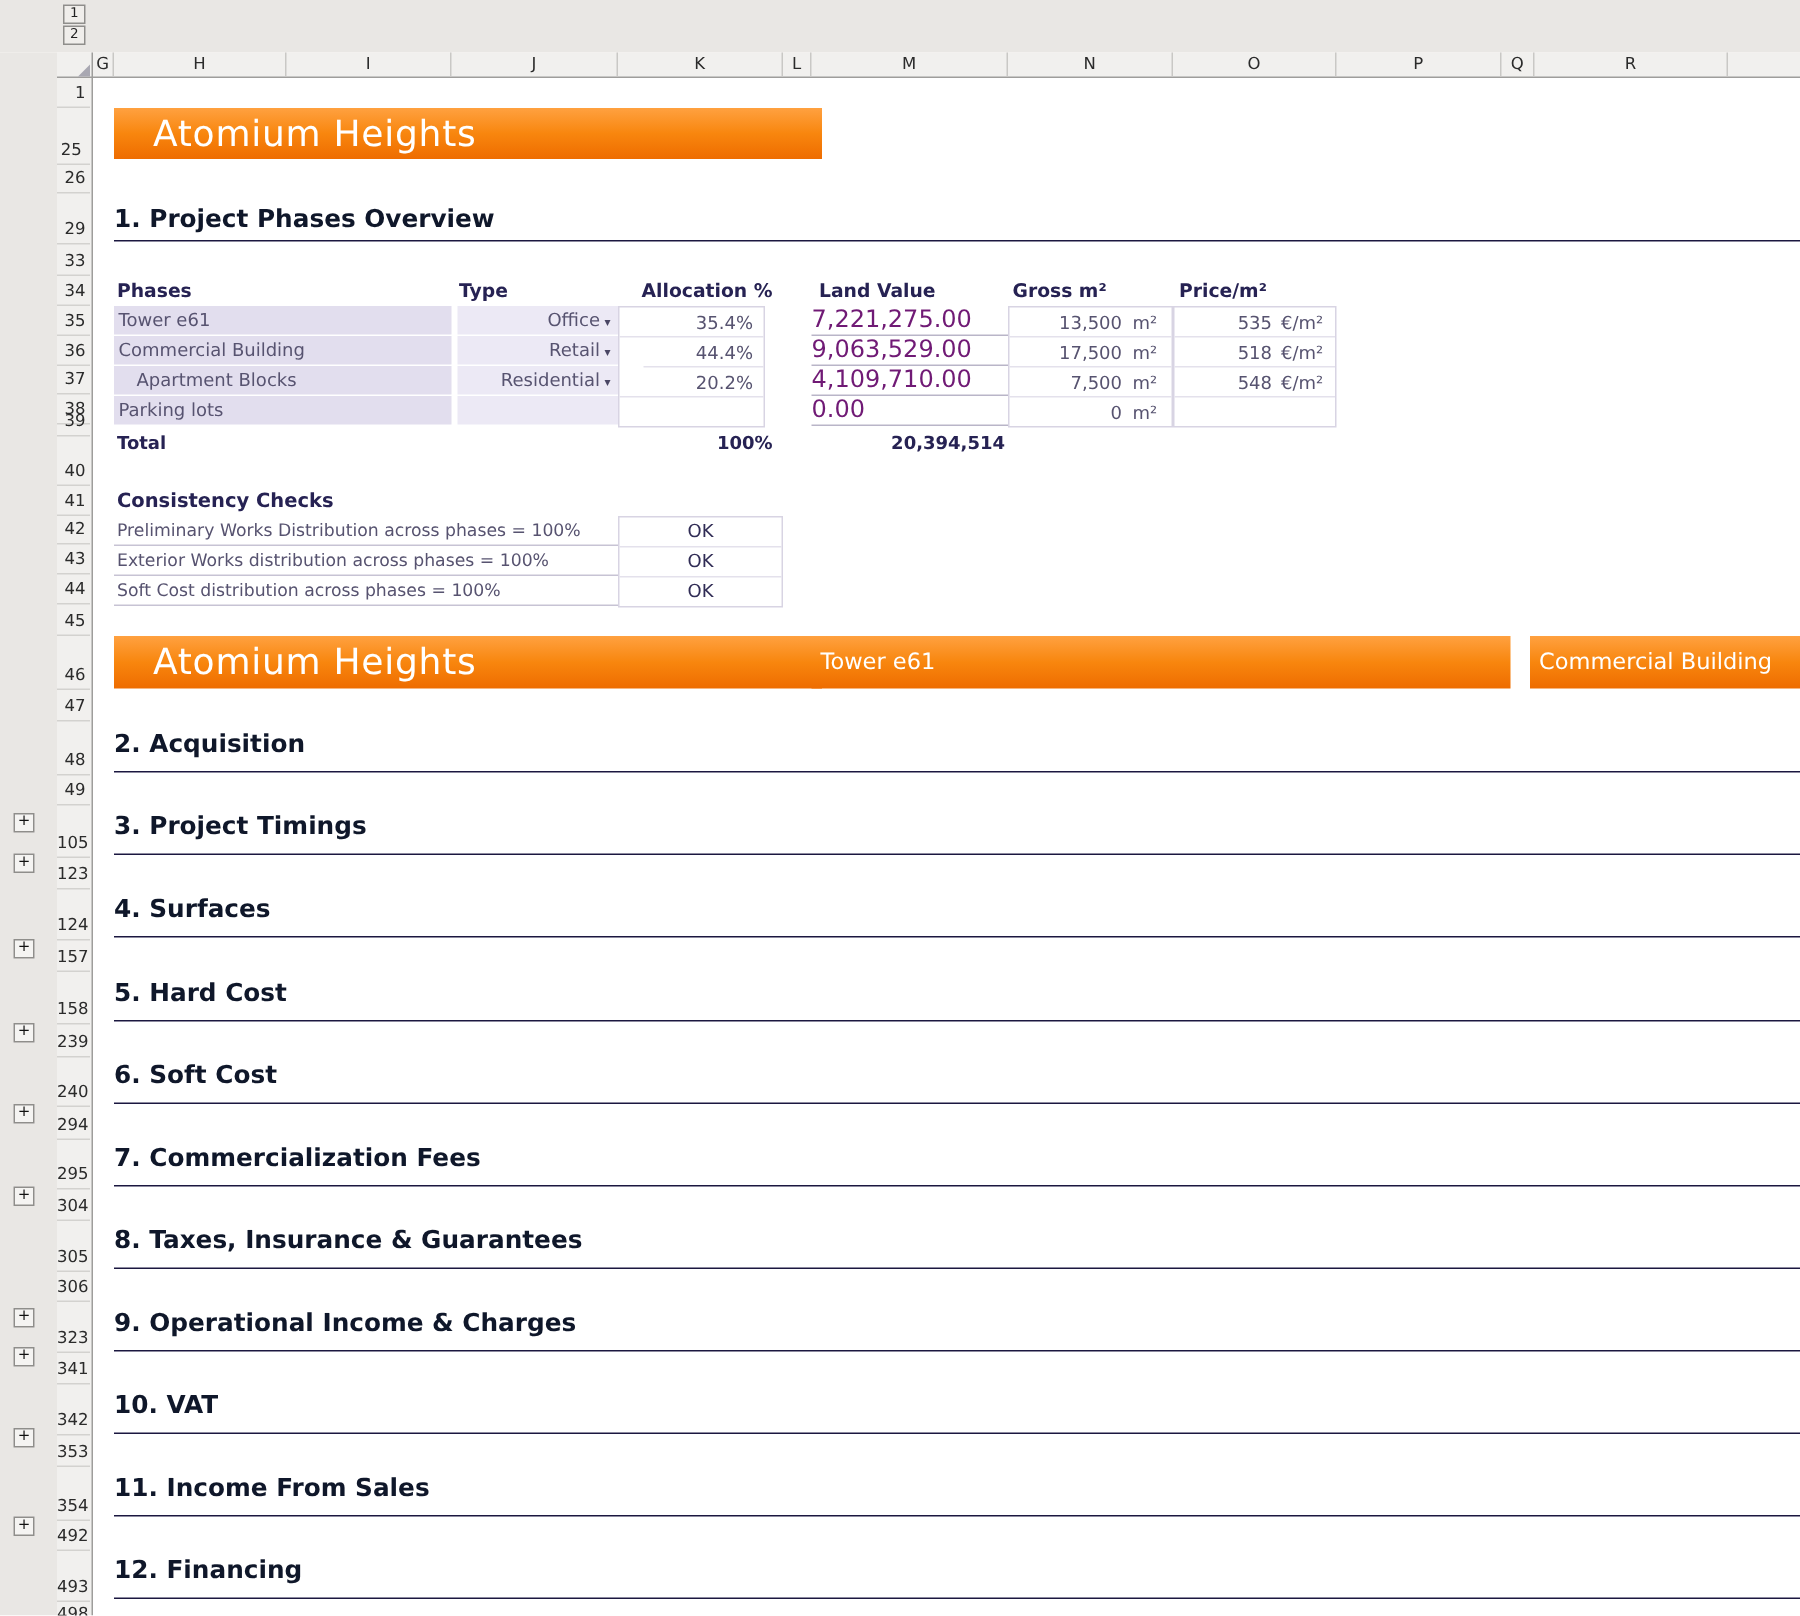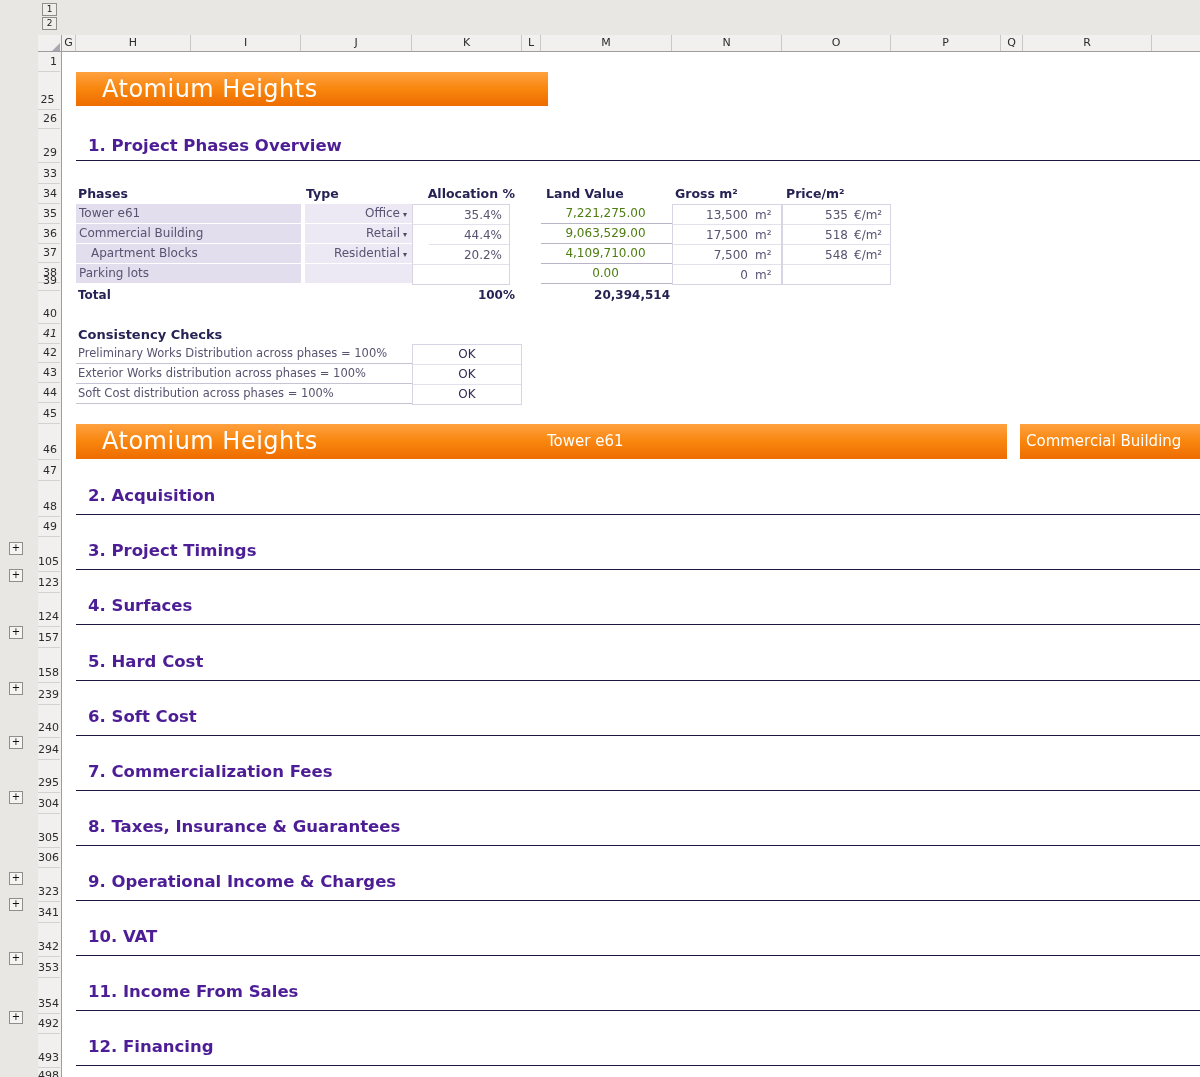--- a/index.html
+++ b/index.html
@@ -27,38 +27,38 @@
            border:1px solid #8F8E8B;box-sizing:border-box;font-size:10px;line-height:10px;
            text-align:center;color:#111;cursor:pointer;}
   .corner-tri{position:absolute;left:52px;top:43px;width:0;height:0;
               border-left:8px solid transparent;border-bottom:8px solid #A9A8B2;}
 
   
   .banner{position:absolute;background:linear-gradient(180deg,#FFA140 0%,#F8860E 50%,#EE6C00 100%);
           color:#fff;overflow:hidden;white-space:nowrap;}
   .banner-big{font-size:24px;font-weight:normal;line-height:34px;padding-left:26px;letter-spacing:.5px;}
   .banner-tab{font-size:15px;line-height:34px;padding-left:6px;}
-  .sec-head{position:absolute;left:88px;font-size:16.5px;font-weight:bold;color:#4c1d95;
+  .sec-head{position:absolute;left:76px;font-size:16.5px;font-weight:bold;color:#0f172a;
             line-height:26px;white-space:nowrap;}
   .sec-line{position:absolute;left:76px;width:1124px;height:0;border-top:1.5px solid #1B1740;}
 
   .th{position:absolute;font-size:12.5px;font-weight:bold;color:#262253;line-height:20px;white-space:nowrap;}
   .cell-phase{position:absolute;left:76px;width:225px;height:19px;background:#E2DEEE;
               font-size:12px;color:#575370;line-height:19px;padding-left:3px;box-sizing:border-box;}
   .cell-type{position:absolute;left:305px;width:107px;height:19px;background:#ECE9F5;
              font-size:12px;color:#575370;line-height:19px;text-align:right;padding-right:5px;
              box-sizing:border-box;cursor:pointer;}
   .dd-arrow{font-size:8px;color:#4A4664;margin-left:3px;}
   .boxcol{position:absolute;border:1px solid #D8D4E3;background:#fff;box-sizing:border-box;}
   .boxrow{height:20px;line-height:18px;font-size:12px;color:#575370;box-sizing:border-box;
           display:flex;align-items:center;}
   .boxrow.sep{border-bottom:1px solid #E4E1EC;}
   .boxrow .num{flex:1;text-align:right;}
-  .landcell{position:absolute;left:541px;width:131px;height:20px;line-height:18px;font-size:12px;
-            color:#4d7c0f;text-align:center;padding-right:2px;border-bottom:1px solid #B9B5C8;
+  .landcell{position:absolute;left:541px;width:131px;height:20px;line-height:18px;font-size:16px;
+            color:#701a75;text-align:left;padding-right:2px;border-bottom:1px solid #B9B5C8;
             box-sizing:border-box;}
   .total-text{position:absolute;font-size:12px;font-weight:bold;color:#262253;line-height:20px;}
   .chk-label{position:absolute;left:76px;width:336px;height:20px;line-height:18px;font-size:11.5px;
              color:#575370;padding-left:2px;border-bottom:1px solid #C7C3D4;box-sizing:border-box;
              white-space:nowrap;}
   .chk-ok{height:20px;line-height:18px;font-size:12px;color:#302C55;text-align:center;box-sizing:border-box;}
   .chk-ok.sep{border-bottom:1px solid #E4E1EC;}
 </style>
 </head>
 <body>
@@ -109,21 +109,21 @@
       <div class="row-cell" style="top:57px;">26</div>
       <div class="row-cell" style="top:91px;">29</div>
       <div class="row-cell" style="top:112px;">33</div>
       <div class="row-cell" style="top:132px;">34</div>
       <div class="row-cell" style="top:152px;">35</div>
       <div class="row-cell" style="top:172px;">36</div>
       <div class="row-cell" style="top:191px;">37</div>
       <div class="row-cell" style="top:211px;">38</div>
       <div class="row-cell" style="top:219px;">39</div>
       <div class="row-cell" style="top:252px;">40</div>
-      <div class="row-cell" style="top:272px;font-style:italic;">41</div>
+      <div class="row-cell" style="top:272px;">41</div>
       <div class="row-cell" style="top:291px;">42</div>
       <div class="row-cell" style="top:311px;">43</div>
       <div class="row-cell" style="top:331px;">44</div>
       <div class="row-cell" style="top:352px;">45</div>
       <div class="row-cell" style="top:388px;">46</div>
       <div class="row-cell" style="top:409px;">47</div>
       <div class="row-cell" style="top:445px;">48</div>
       <div class="row-cell" style="top:465px;">49</div>
       <div class="row-cell" style="top:500px;">105</div>
       <div class="row-cell" style="top:521px;">123</div>

